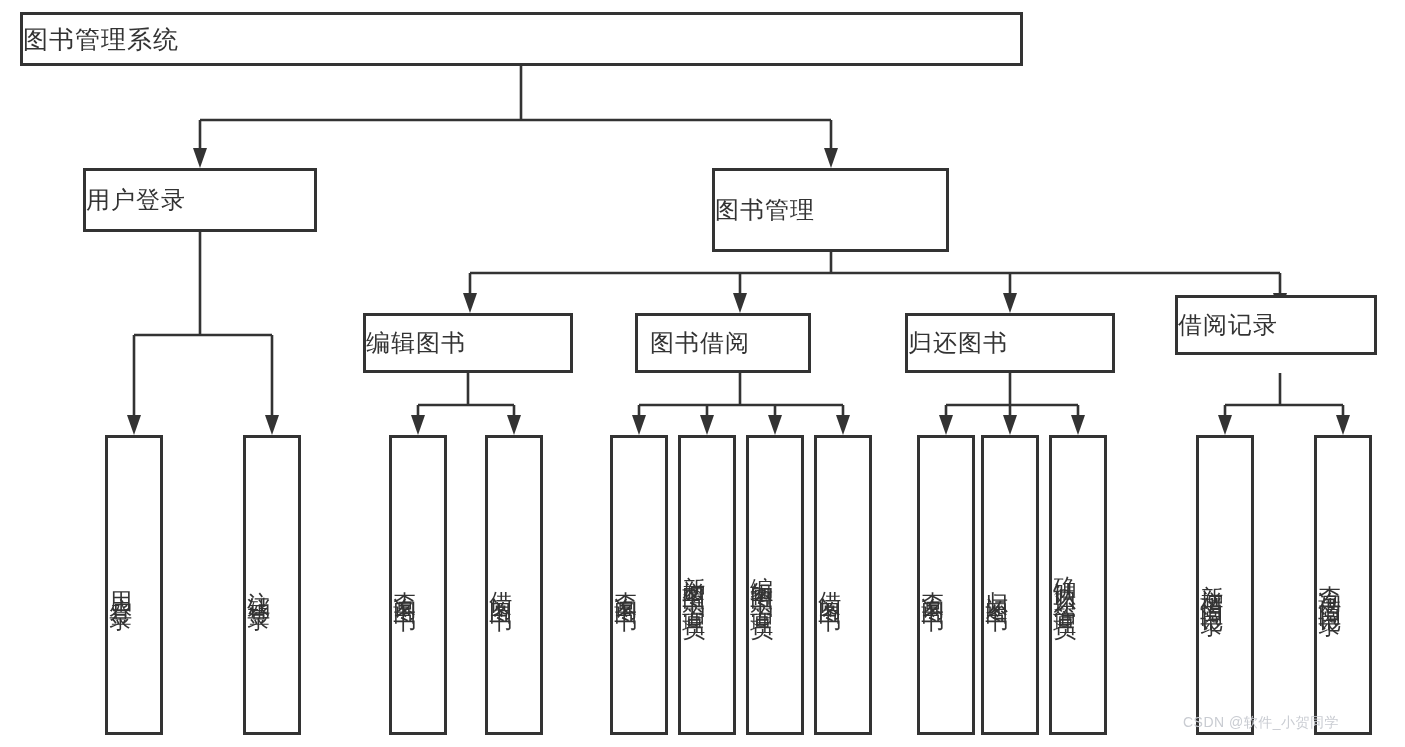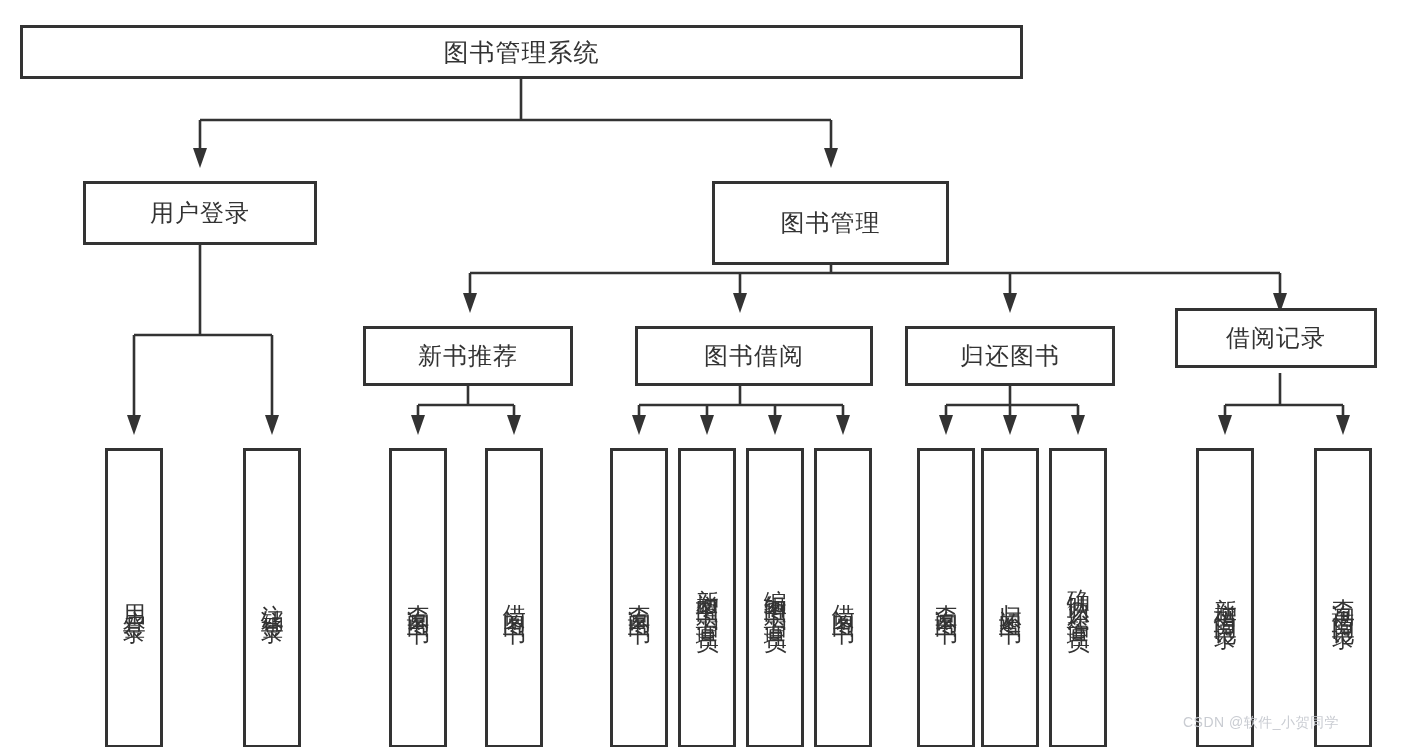--- a/index.html
+++ b/index.html
@@ -24,23 +24,21 @@
     left:0;top:0;
     width:1405px;height:747px;
     pointer-events:none;
   }
   .node{
     position:absolute;
     background:var(--bg);
     border:3px solid var(--border);
     display:flex;
     align-items:center;
-    justify-content:center;
     text-align:center;
-    margin-top:13px;
   }
   .node.h{
     font-size:24px;
     letter-spacing:1px;
   }
   .node.root{
     font-size:25px;
   }
   .leaf .vtext{
     writing-mode:vertical-rl;
@@ -111,23 +109,23 @@
   </div>
 
   <div class="node h" style="left:83px;top:168px;width:234px;height:64px;">
     <span>用户登录</span>
   </div>
   <div class="node h" style="left:712px;top:168px;width:237px;height:84px;">
     <span>图书管理</span>
   </div>
 
   <div class="node h" style="left:363px;top:313px;width:210px;height:60px;">
-    <span>新书推荐</span>
+    <span>编辑图书</span>
   </div>
-  <div class="node h" style="left:635px;top:313px;width:238px;height:60px;">
+  <div class="node h" style="left:635px;top:313px;width:176px;height:60px;padding-left:12px;">
     <span>图书借阅</span>
   </div>
   <div class="node h" style="left:905px;top:313px;width:210px;height:60px;">
     <span>归还图书</span>
   </div>
   <div class="node h" style="left:1175px;top:295px;width:202px;height:60px;">
     <span>借阅记录</span>
   </div>
 
   <div class="node leaf" style="left:105px;top:435px;width:58px;height:300px;">

